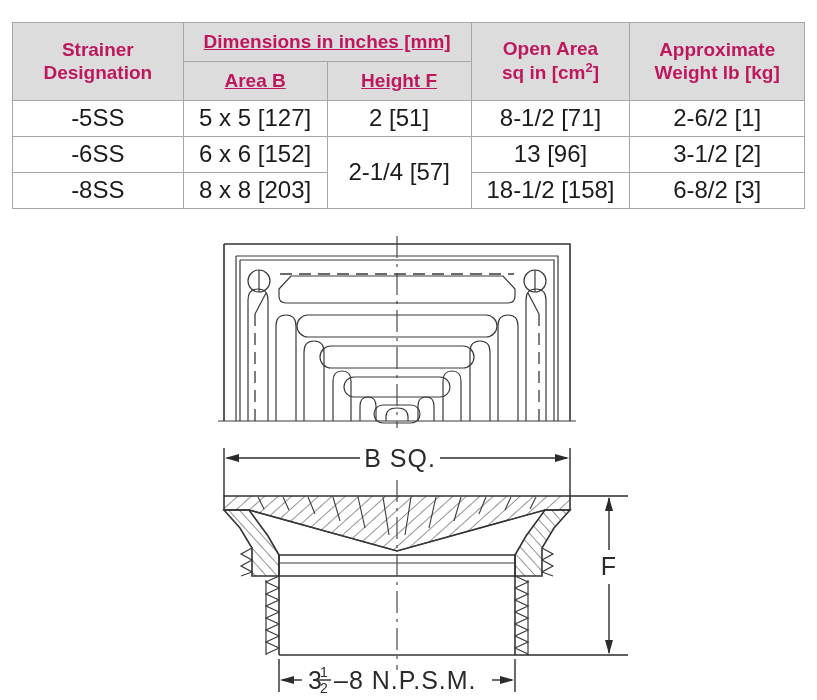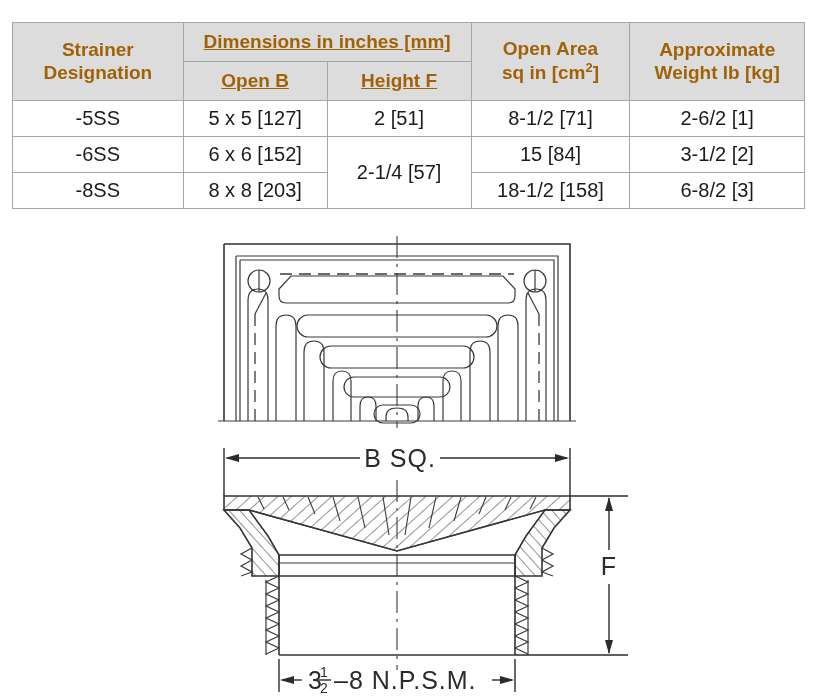--- a/index.html
+++ b/index.html
@@ -34,25 +34,25 @@
     border: 1px solid #a6a6a6;
     text-align: center;
     vertical-align: middle;
     padding: 0;
     line-height: 1.18;
   }
   table.spec th {
     background: #dcdcdc;
     font-weight: bold;
     font-size: 19px;
-    color: #a16207;
+    color: #be185d;
   }
   table.spec td {
     background: #ffffff;
-    font-size: 20px;
+    font-size: 24px;
     color: #1b1b1b;
     height: 35px;
   }
   .th-tall { height: 76px; }
   .th-row2 { height: 38px; text-decoration: underline; }
   .sup { font-size: 0.68em; vertical-align: super; }
 
   
   #drawing {
     position: absolute;
@@ -98,37 +98,37 @@
         <th class="th-tall" rowspan="2" style="width:20%">
           <div>Open Area</div>
           <div><span>sq in [cm</span><span class="sup">2</span><span>]</span></div>
         </th>
         <th class="th-tall" rowspan="2" style="width:22%">
           <div>Approximate</div>
           <div>Weight  lb [kg]</div>
         </th>
       </tr>
       <tr>
-        <th class="th-row2" style="width:18%">Open B</th>
+        <th class="th-row2" style="width:18%">Area B</th>
         <th class="th-row2" style="width:18.5%">Height F</th>
       </tr>
     </thead>
     <tbody>
       <tr>
         <td>-5SS</td>
         <td>5 x 5 [127]</td>
         <td>2 [51]</td>
         <td>8-1/2 [71]</td>
         <td>2-6/2 [1]</td>
       </tr>
       <tr>
         <td>-6SS</td>
         <td>6 x 6 [152]</td>
         <td rowspan="2">2-1/4 [57]</td>
-        <td>15 [84]</td>
+        <td>13 [96]</td>
         <td>3-1/2 [2]</td>
       </tr>
       <tr>
         <td>-8SS</td>
         <td>8 x 8 [203]</td>
         <td>18-1/2 [158]</td>
         <td>6-8/2 [3]</td>
       </tr>
     </tbody>
   </table>

